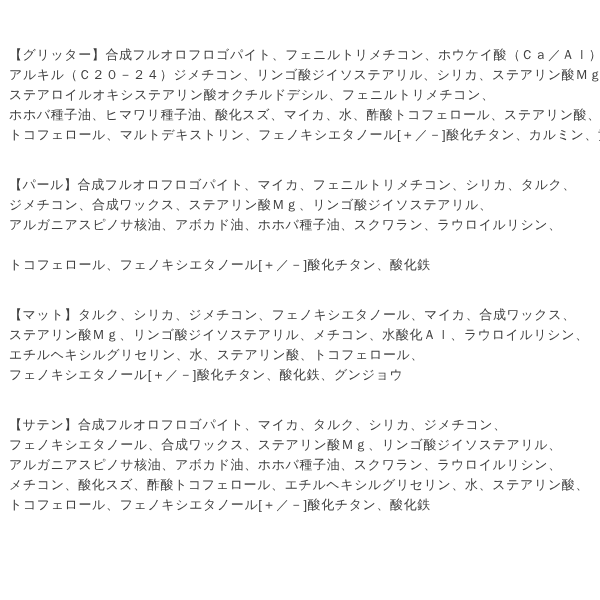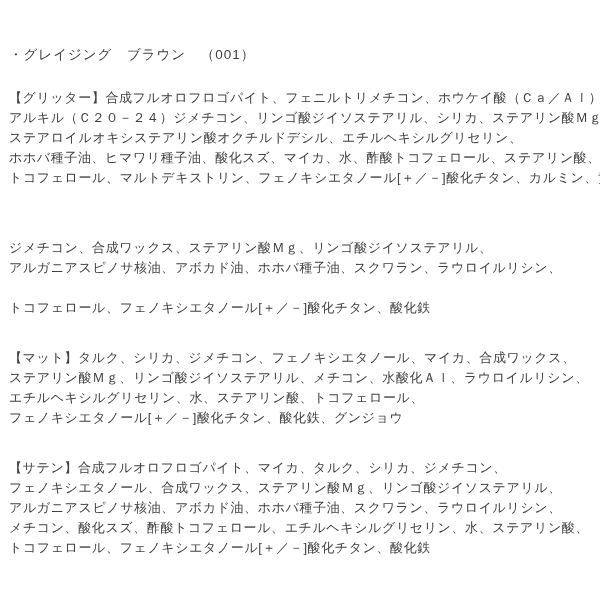--- a/index.html
+++ b/index.html
@@ -31,32 +31,31 @@
     letter-spacing: 0.6px;
     margin: 0 0 30px 0;
     white-space: nowrap;
   }
 </style>
 </head>
 <body>
 
 <div class="page">
 
-  <div class="doc-title">・グレイジング　ブラウン　（001）</div>
 
   <p class="para">
     <span>【グリッター】合成フルオロフロゴパイト、フェニルトリメチコン、ホウケイ酸（Ｃａ／Ａｌ）、</span><br>
     <span>アルキル（Ｃ２０－２４）ジメチコン、リンゴ酸ジイソステアリル、シリカ、ステアリン酸Ｍｇ、</span><br>
-    <span>ステアロイルオキシステアリン酸オクチルドデシル、エチルヘキシルグリセリン、</span><br>
+    <span>ステアロイルオキシステアリン酸オクチルドデシル、フェニルトリメチコン、</span><br>
     <span>ホホバ種子油、ヒマワリ種子油、酸化スズ、マイカ、水、酢酸トコフェロール、ステアリン酸、</span><br>
     <span>トコフェロール、マルトデキストリン、フェノキシエタノール[＋／－]酸化チタン、カルミン、黄4</span>
   </p>
 
   <p class="para">
-    <br>
+    <span>【パール】合成フルオロフロゴパイト、マイカ、フェニルトリメチコン、シリカ、タルク、</span><br>
     <span>ジメチコン、合成ワックス、ステアリン酸Ｍｇ、リンゴ酸ジイソステアリル、</span><br>
     <span>アルガニアスピノサ核油、アボカド油、ホホバ種子油、スクワラン、ラウロイルリシン、</span><br>
     <br>
     <span>トコフェロール、フェノキシエタノール[＋／－]酸化チタン、酸化鉄</span>
   </p>
 
   <p class="para">
     <span>【マット】タルク、シリカ、ジメチコン、フェノキシエタノール、マイカ、合成ワックス、</span><br>
     <span>ステアリン酸Ｍｇ、リンゴ酸ジイソステアリル、メチコン、水酸化Ａｌ、ラウロイルリシン、</span><br>
     <span>エチルヘキシルグリセリン、水、ステアリン酸、トコフェロール、</span><br>

